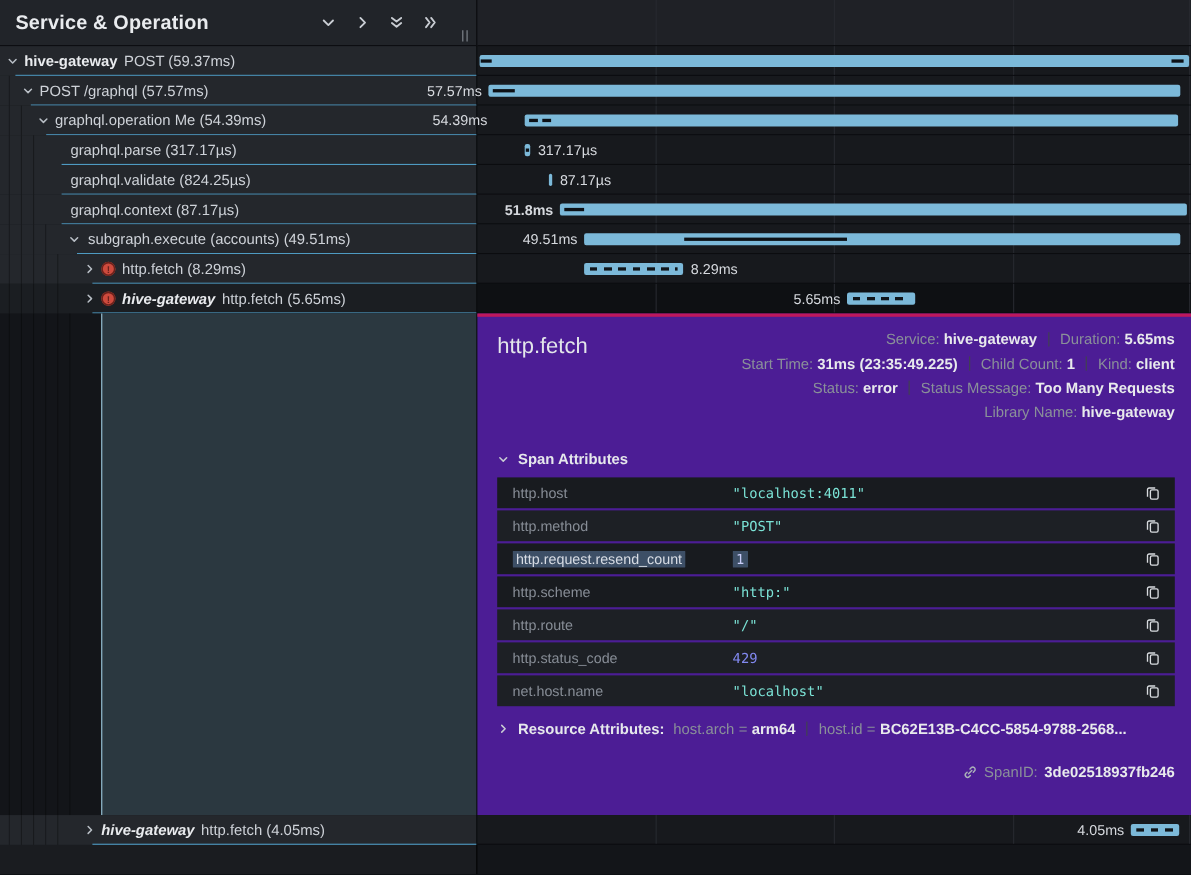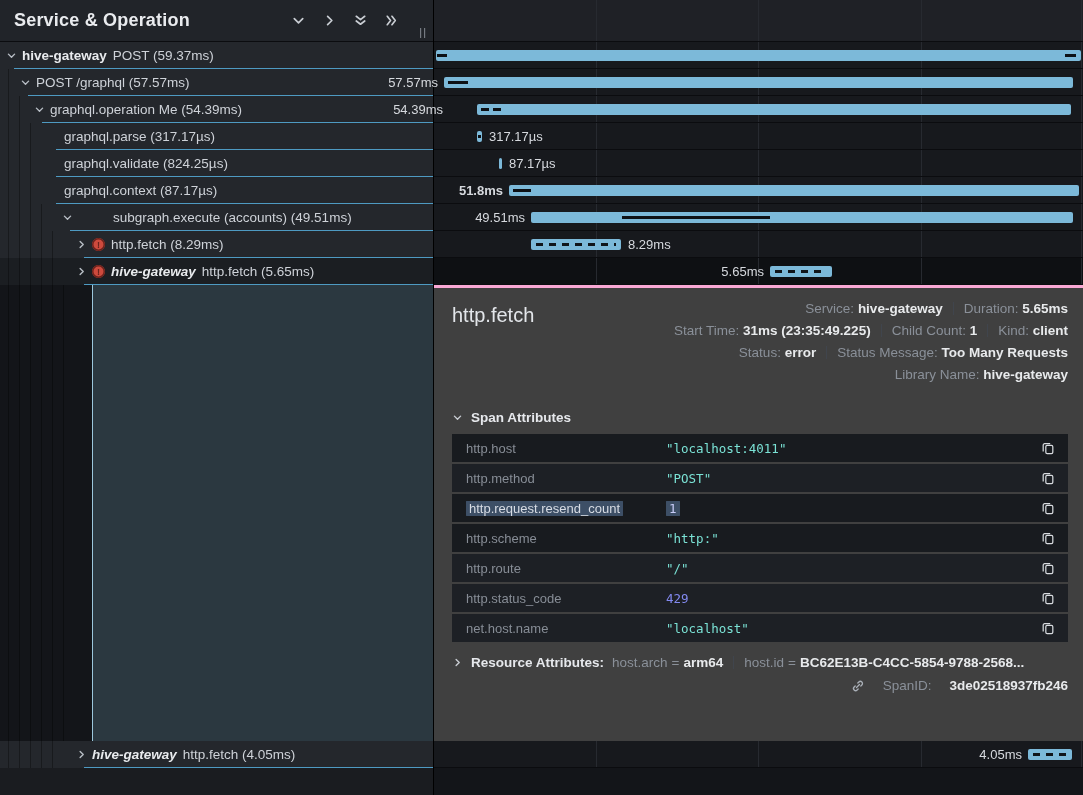--- a/index.html
+++ b/index.html
@@ -32,21 +32,21 @@
   .tick-label{position:absolute;top:13px;font-size:12px;color:#d5d8dd;font-weight:500;margin-top:32px;}
   .gridline{position:absolute;top:0;bottom:0;width:1px;background:#272a30;}
   .tlrow{height:27px;flex:0 0 27px;position:relative;background:#17191d;border-bottom:1px solid #0b0c0f;box-sizing:border-box;}
   .tlrow.selected{background:#0e1013;}
   .bar{position:absolute;top:8px;height:11px;background:#7cb9d9;border-radius:2px;}
   .mark{position:absolute;top:4px;height:3px;background:#0d1116;}
   .dashes{position:absolute;left:5px;right:5px;top:4px;height:3px;
           background:repeating-linear-gradient(90deg,#10151a 0 7px,transparent 7px 13px);}
   .bar-label{position:absolute;top:6px;font-size:13px;color:#d6d9de;white-space:nowrap;}
   
-  .detail{height:456px;flex:0 0 456px;background:#404040;border-top:3px solid #f9a8d4;box-sizing:border-box;
+  .detail{height:456px;flex:0 0 456px;background:#4c1d95;border-top:3px solid #be185d;box-sizing:border-box;
           padding:10px 15px 0 18px;position:relative;overflow:hidden;}
   .d-head{display:flex;align-items:flex-start;}
   .d-title{font-size:20px;color:#e3e6ea;padding-top:6px;flex:0 0 auto;}
   .d-meta{flex:1;text-align:right;}
   .meta-line{line-height:22px;font-size:13.5px;white-space:nowrap;}
   .m-label{color:#8a9099;}
   .m-val{color:#e8eaec;font-weight:bold;}
   .m-div{display:inline-block;width:1px;height:13px;background:#40454d;margin:0 10px;vertical-align:-2px;}
   .sec-head{margin-top:24px;display:flex;align-items:center;gap:8px;font-size:13.5px;font-weight:bold;color:#e6e8ec;cursor:pointer;}
   .sec-head .icon{color:#c9cdd3;display:flex;}
@@ -58,21 +58,21 @@
   .a-val{flex:1;font-family:"DejaVu Sans Mono",monospace;font-size:12.5px;white-space:nowrap;overflow:hidden;}
   .a-val.string{color:#7be3d6;}
   .a-val.number{color:#8289f0;}
   .sel{background:#3d4f66;border-radius:2px;padding:1px 3px;}
   .a-key .sel{color:#d7dce4;}
   .a-val .sel{color:#c9cdf8;}
   .copy-btn{flex:0 0 16px;color:#d8dbdf;display:flex;align-items:center;justify-content:center;cursor:pointer;}
   .res-line{margin-top:13px;display:flex;align-items:center;gap:8px;font-size:13.5px;white-space:nowrap;overflow:hidden;}
   .res-title{font-weight:bold;color:#e6e8ec;}
   .r-key{color:#8a9099;}  .r-eq{color:#8a9099;margin:0 4px;}  .r-val{color:#e8eaec;font-weight:bold;}
-  .footer-line{margin-top:8px;text-align:right;font-size:13.5px;color:#8a9099;display:flex;justify-content:flex-end;align-items:center;gap:18px;}
+  .footer-line{margin-top:24px;text-align:right;font-size:13.5px;color:#8a9099;display:flex;justify-content:flex-end;align-items:center;gap:6px;}
   .footer-line .id{color:#e8eaec;font-weight:bold;}
   .link-ic{color:#aab0b8;display:flex;}
 </style>
 </head>
 <body>
 
 <div class="app">
 
   <div class="left">
     <div class="lp-header">
@@ -169,21 +169,21 @@
         <div class="trow">
           <div class="guide" style="left: 8px;"></div>
           <div class="guide" style="left: 19px;"></div>
           <div class="guide" style="left: 30px;"></div>
           <div class="guide" style="left: 41px;"></div>
           <span class="expander" style="left: 61px;">
             <svg width="11" height="11" viewBox="0 0 16 16">
               <path d="M3.5 6l4.5 4.5L12.5 6" fill="none" stroke="currentColor" stroke-width="2" stroke-linecap="round" stroke-linejoin="round"></path>
             </svg>
           </span>
-          <div class="tcontent" style="margin-left: 113px;">
+          <div class="tcontent" style="margin-left: 80px;">
             <span>subgraph.execute (accounts) (49.51ms)</span>
           </div>
           <div class="row-border" style="left: 70px;"></div>
         </div>
         <div class="trow">
           <div class="guide" style="left: 8px;"></div>
           <div class="guide" style="left: 19px;"></div>
           <div class="guide" style="left: 30px;"></div>
           <div class="guide" style="left: 41px;"></div>
           <div class="guide" style="left: 52px;"></div>

